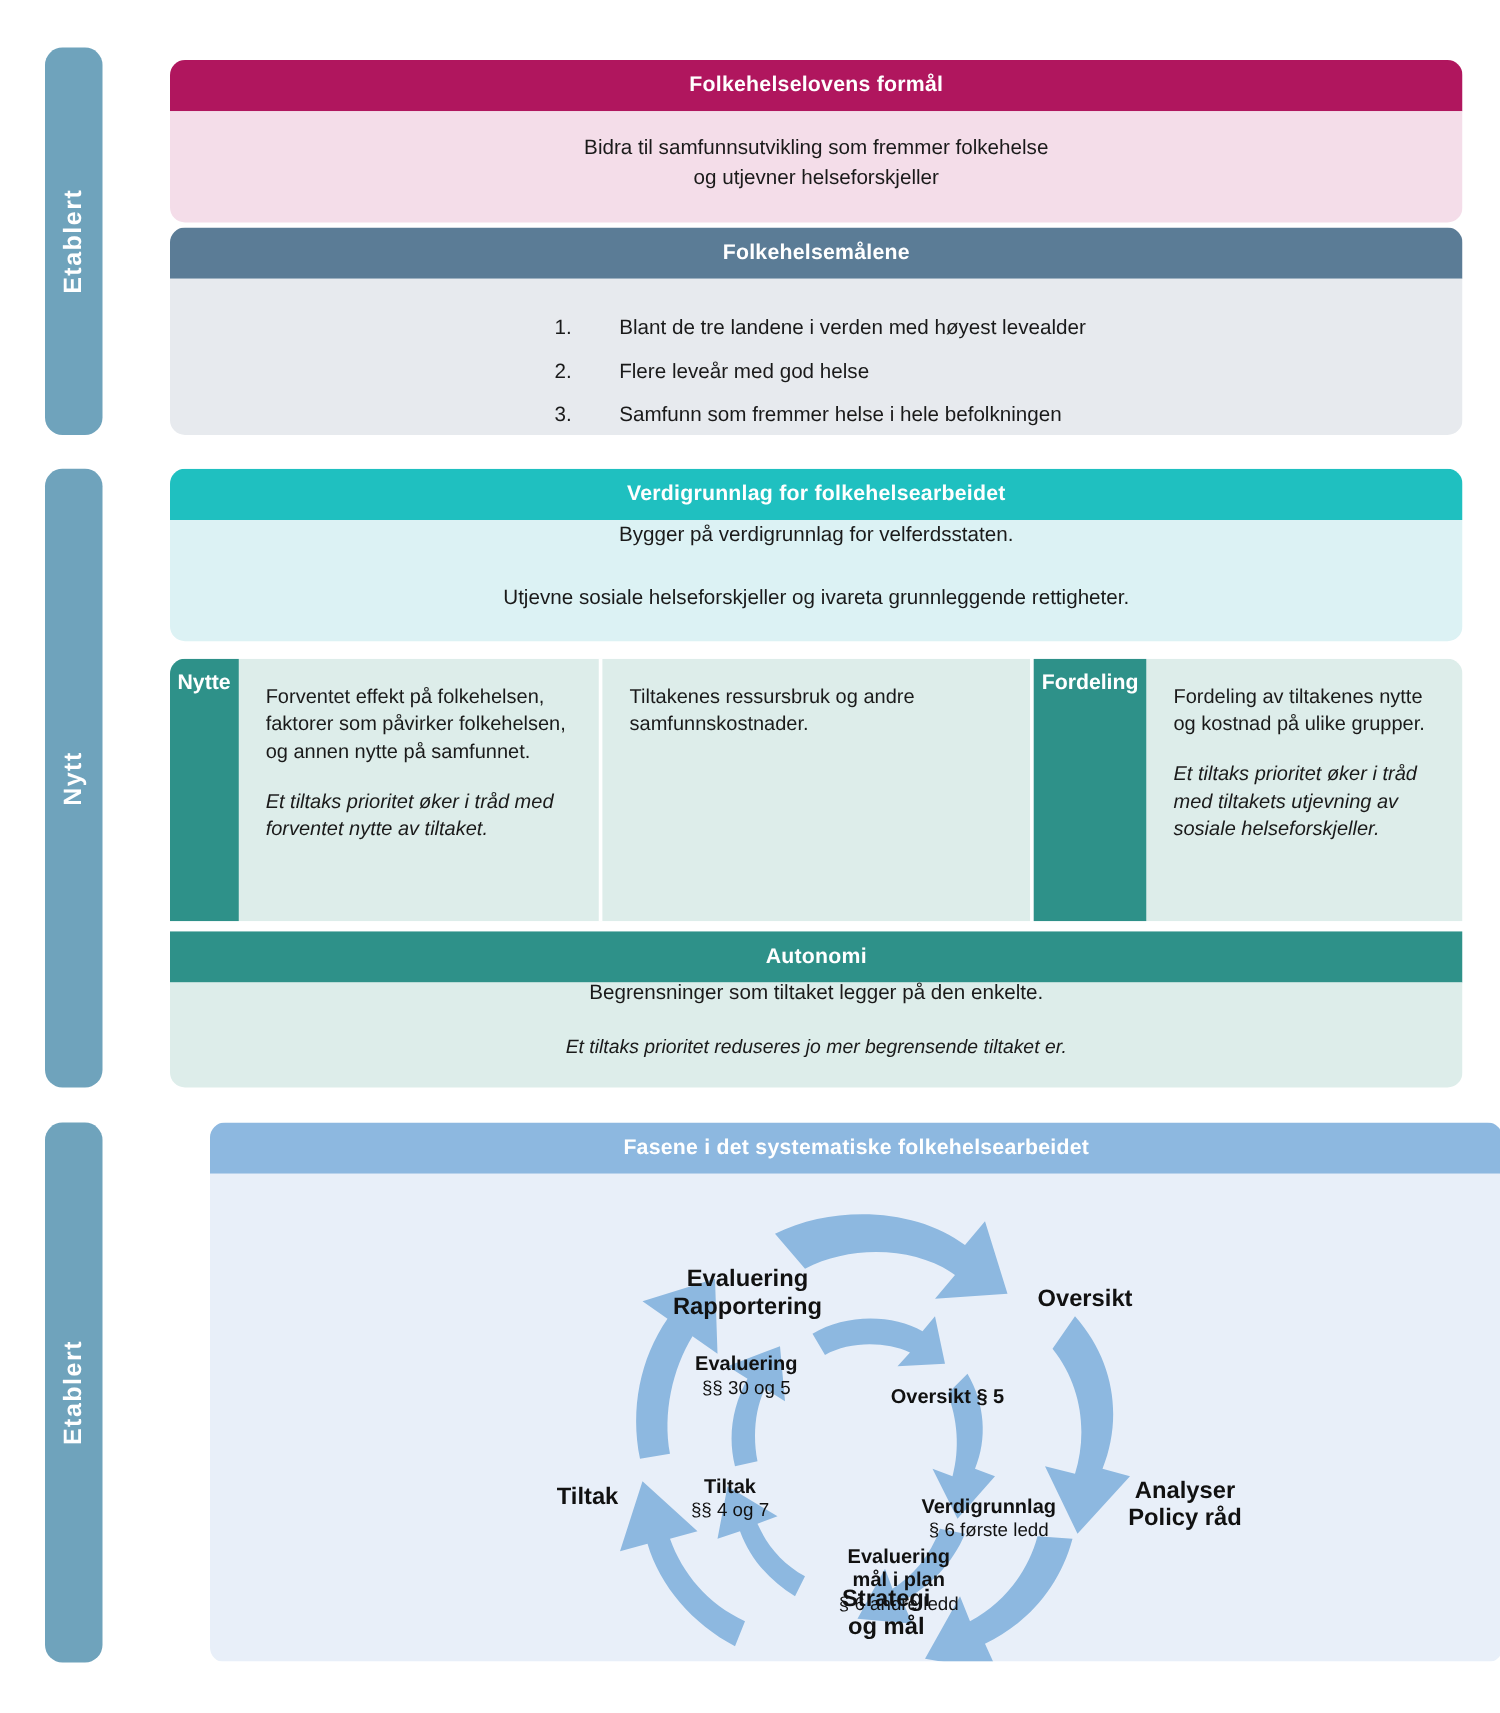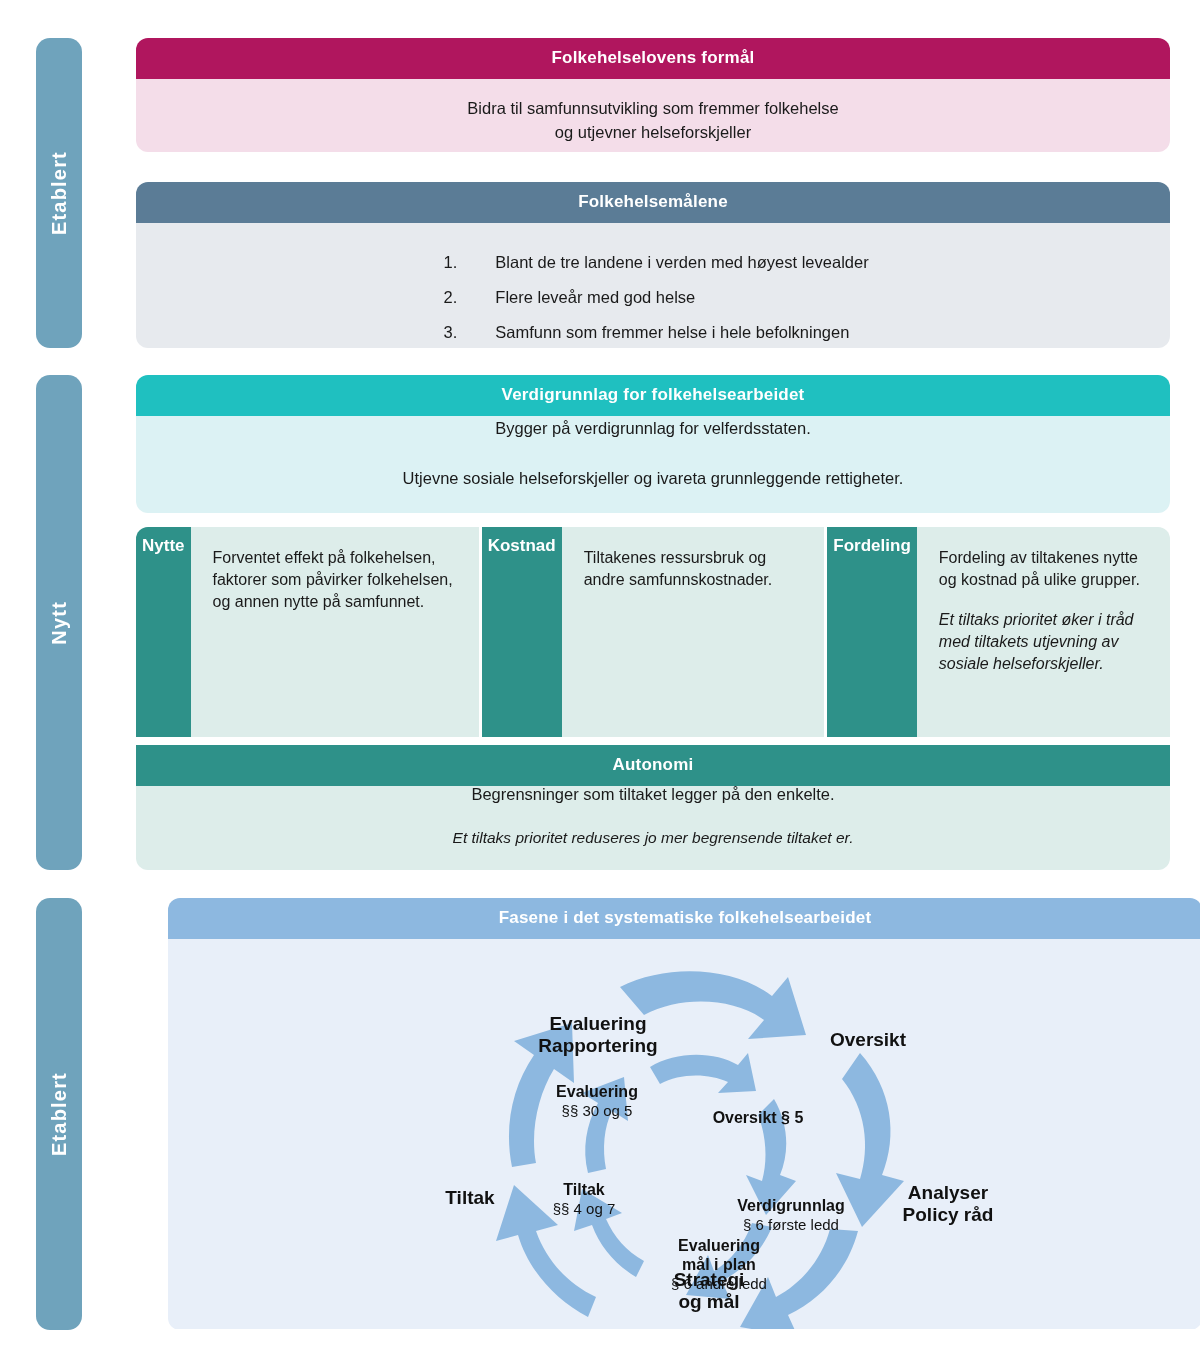--- a/index.html
+++ b/index.html
@@ -59,21 +59,21 @@
   .card-body {
     text-align: center;
     font-size: 16.5px;
     line-height: 1.45;
     padding: 22px 26px 26px;
   }
   .card-body p { margin: 0; }
   .card-body p + p { margin-top: 16px; }
 
   
-  #card-formaal            { top: 38px; height: 114px; }
+  #card-formaal            { top: 48px; height: 130px; }
   #card-formaal .card-header { background: #B0165E; }
   #card-formaal .card-body   { background: #F4DDE9; height: 94px;
                                display:flex; flex-direction:column;
                                align-items:center; justify-content:center;
                                padding-top: 16px; }
 
   
   #card-maalene            { top: 182px; height: 166px; }
   #card-maalene .card-header { background: #5B7C96; }
   #card-maalene .card-body   { background: #E7EAEE; height: 128px;
@@ -207,24 +207,24 @@
     <p>Bygger på verdigrunnlag for velferdsstaten.</p>
     <p>Utjevne sosiale helseforskjeller og ivareta grunnleggende rettigheter.</p>
   </div>
 </section>
 
 <div id="criteria">
   <div class="crit-col">
     <div class="crit-head">Nytte</div>
     <div class="crit-body">
       <p>Forventet effekt på folkehelsen, faktorer som påvirker folkehelsen, og annen nytte på samfunnet.</p>
+      <p class="ital">Et tiltaks prioritet øker i tråd med forventet nytte av tiltaket.</p>
     </div>
   </div>
   <div class="crit-col">
-    <div class="crit-head">Kostnad</div>
     <div class="crit-body">
       <p>Tiltakenes ressursbruk og andre samfunnskostnader.</p>
     </div>
   </div>
   <div class="crit-col">
     <div class="crit-head">Fordeling</div>
     <div class="crit-body">
       <p>Fordeling av tiltakenes nytte og kostnad på ulike grupper.</p>
       <p class="ital">Et tiltaks prioritet øker i tråd med tiltakets utjevning av sosiale helseforskjeller.</p>
     </div>

